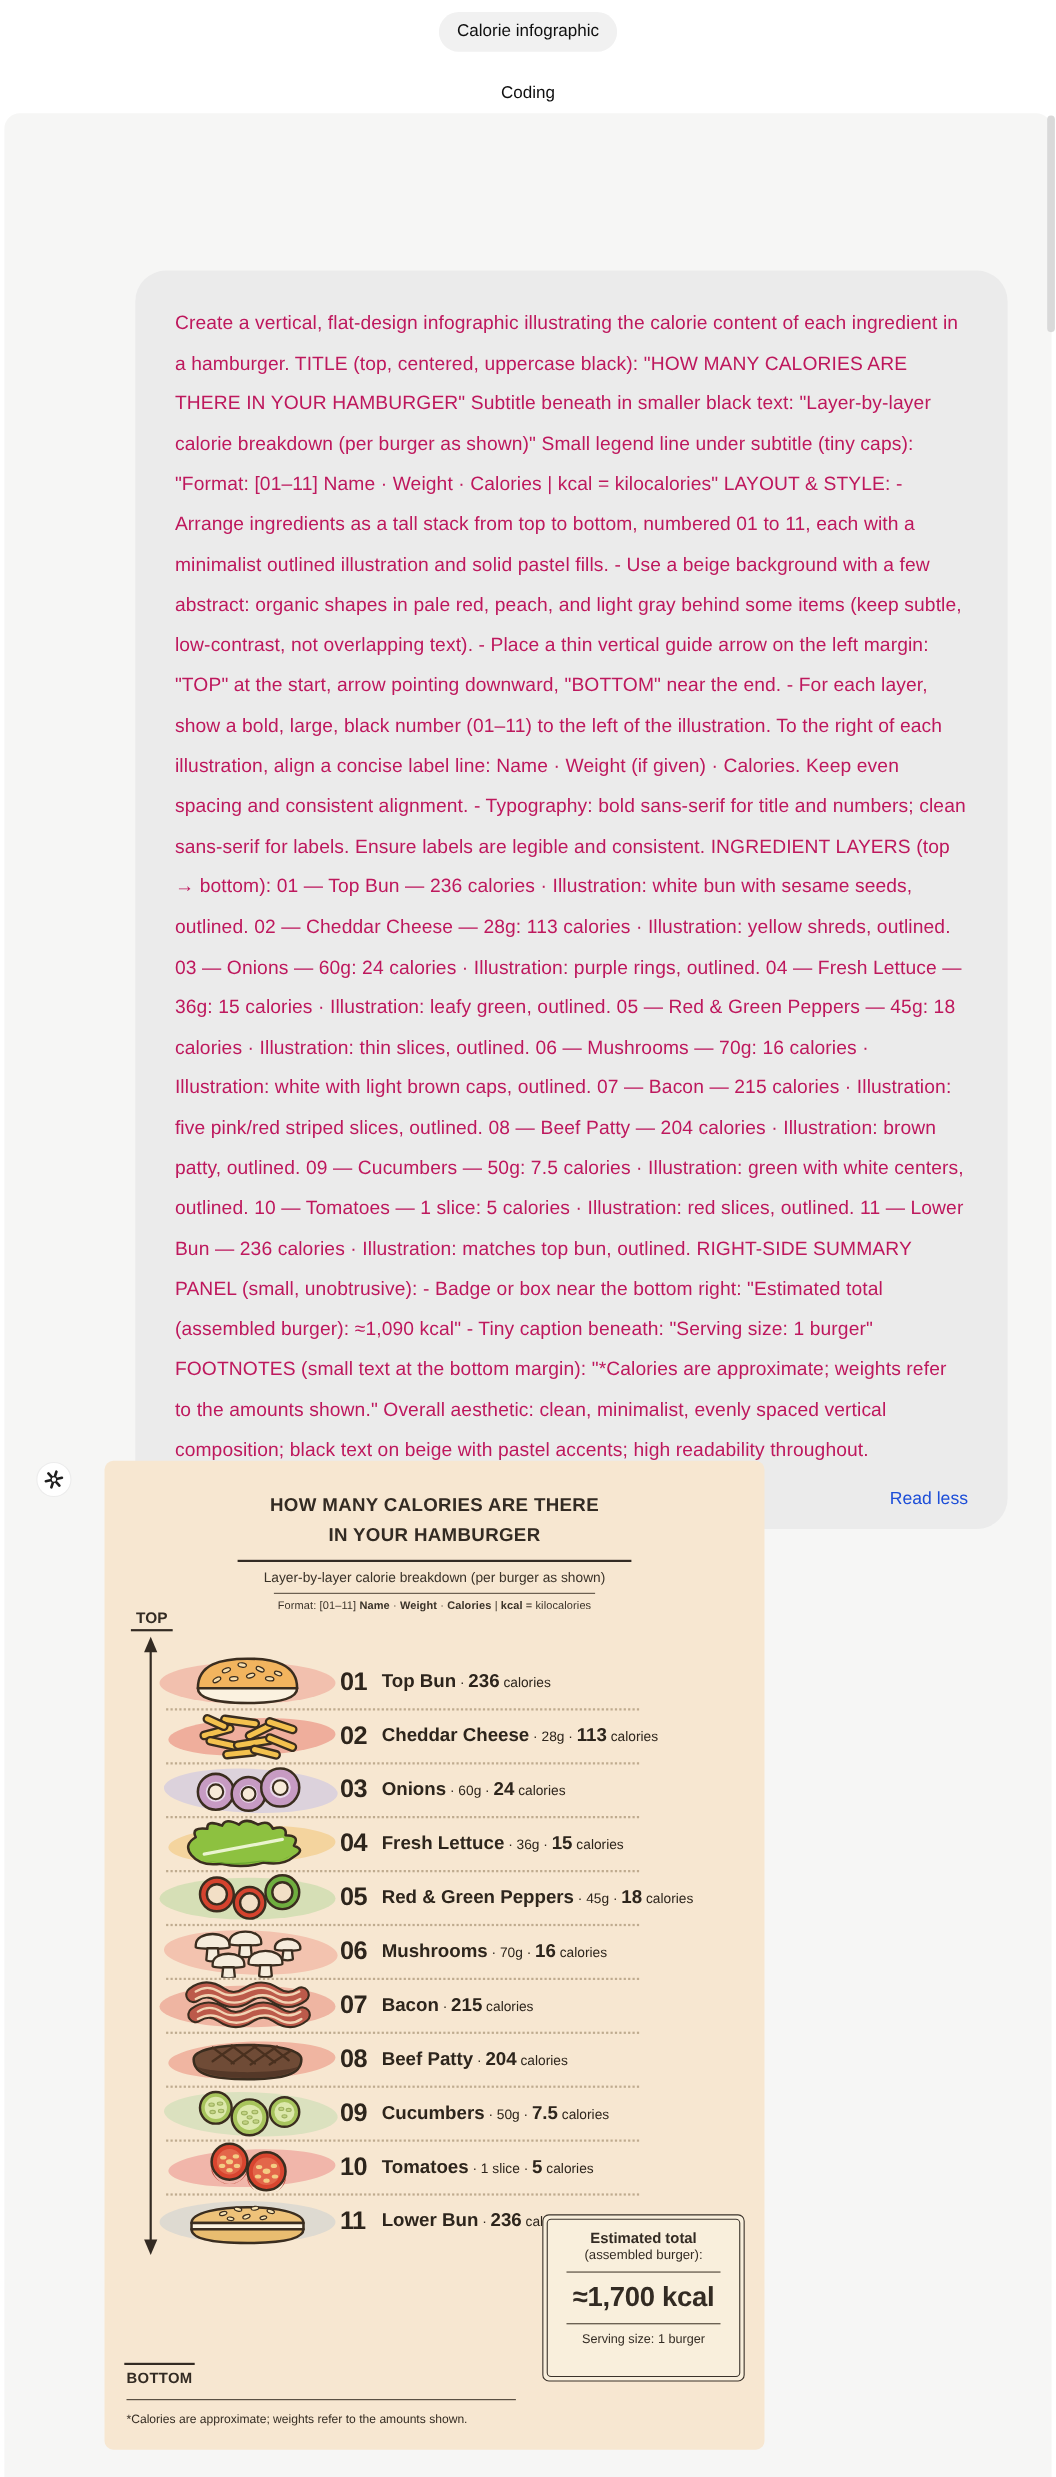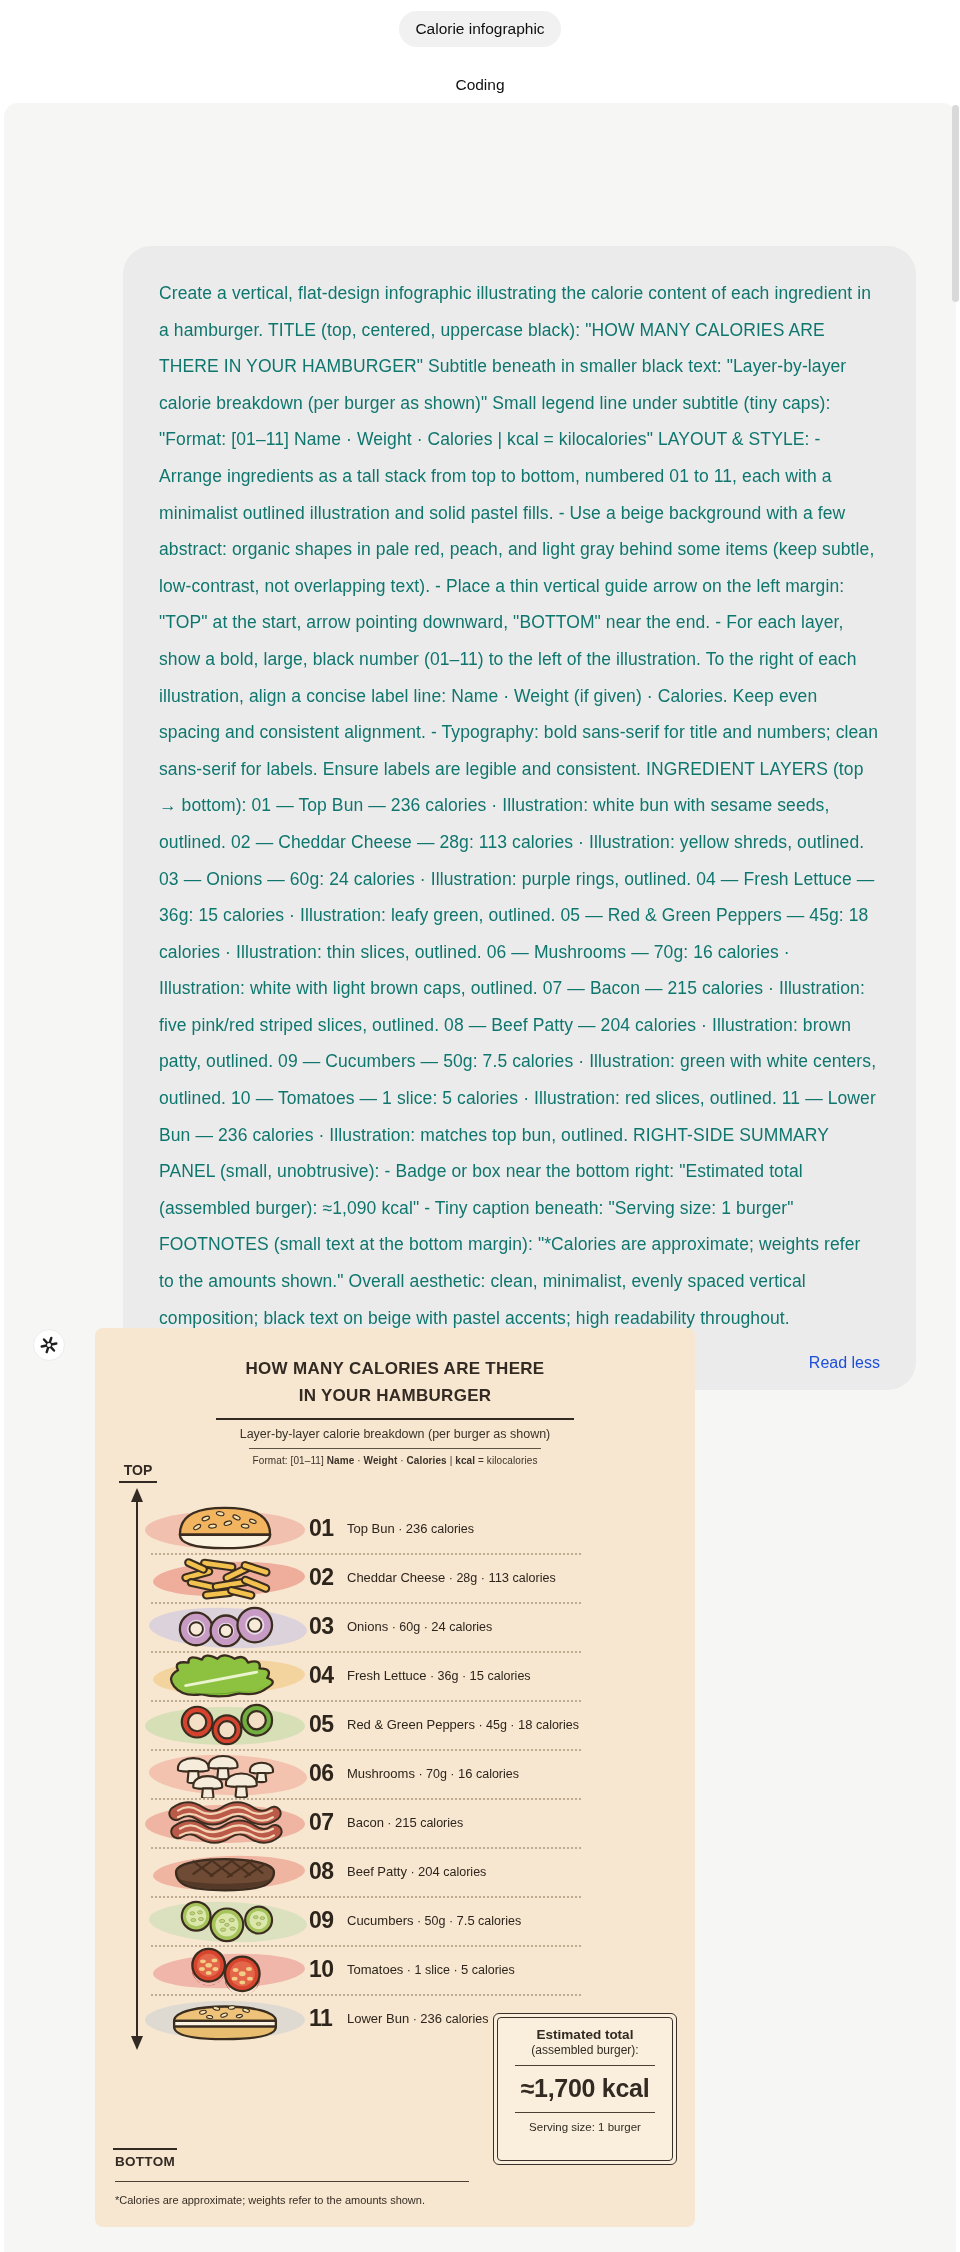--- a/index.html
+++ b/index.html
@@ -11,21 +11,21 @@
   .tab.active { background:#f1f1f1; }
 
   
   .thread { position:absolute; left:4px; top:103px; width:952px; height:2149px; background:#f6f6f5; border-radius:14px 14px 0 0; }
 
   
   .scroll-thumb { position:absolute; right:1px; top:105px; width:7px; height:197px; border-radius:4px; background:#d9d9d9; }
 
   
   .bubble { position:absolute; left:119px; top:143px; width:793px; height:1144px; background:#ebebeb; border-radius:28px; padding:29px 36px 20px 36px; overflow:hidden; }
-  .bubble-text { font-size:17.5px; line-height:36.6px; color:#0f766e; letter-spacing:.1px; }
+  .bubble-text { font-size:17.5px; line-height:36.6px; color:#be185d; letter-spacing:.1px; }
   .read-less { position:absolute; right:36px; bottom:18px; font-size:16px; color:#1d4ed8; cursor:pointer; }
 
   
   .avatar { position:absolute; left:33px; top:1329px; width:32px; height:32px; border-radius:50%; background:#ffffff; border:1px solid #ececec; display:flex; align-items:center; justify-content:center; }
 
   
   .info { position:absolute; left:95px; top:1328px; width:600px; height:899px; background:#f7e7d1; border-radius:8px; color:#332b23; cursor:pointer; }
   .info-title { margin-top:27px; text-align:center; font-size:17px; font-weight:700; letter-spacing:.3px; line-height:27px; color:#332b23; }
   .rule1 { width:358px; height:2px; background:#332b23; margin:9px auto 0; }
   .info-sub { margin-top:7px; text-align:center; font-size:12.5px; font-weight:500; color:#3a3228; }
@@ -40,21 +40,21 @@
   .rows { position:absolute; left:56px; right:114px; top:176px; }
   .row { position:relative; height:49px; display:flex; align-items:center; }
   .row + .row::before { content:""; position:absolute; left:0; right:0; top:0; border-top:2px dotted rgba(122,98,62,.45); }
   .illus { position:relative; width:150px; height:48px; flex:none; }
   .illus svg { position:relative; z-index:1; }
   .blob { position:absolute; z-index:0; border-radius:50%; left:-6px; top:6px; width:160px; height:38px; }
   .row:nth-child(2n) .blob { left:2px; top:8px; width:152px; height:34px; transform:rotate(-2deg); }
   .row:nth-child(3n) .blob { left:-2px; top:5px; width:158px; height:40px; transform:rotate(2deg); }
   .num { width:46px; flex:none; font-size:23px; font-weight:700; color:#2d251c; letter-spacing:-.5px; padding-left:8px; }
   .lbl { flex:1; font-size:12.5px; color:#2d251c; white-space:nowrap; overflow:visible; }
-  .lbl .bld { font-weight:400; font-size:13px; }
+  .lbl .bld { font-weight:700; font-size:17px; }
 
   
   .panel { position:absolute; left:398px; top:685px; width:184px; height:152px; background:#f9efdc; border:1.6px solid #3a322a; border-radius:6px; text-align:center; }
   .panel::before { content:""; position:absolute; inset:3px; border:1px solid #3a322a; border-radius:4px; pointer-events:none; }
   .panel-title { margin-top:13px; font-size:13.5px; font-weight:700; }
   .panel-sub { font-size:12px; margin-top:1px; }
   .panel-div { width:140px; margin:8px auto 0; border-top:1px solid #4a4033; }
   .panel-total { margin-top:8px; font-size:25px; font-weight:700; letter-spacing:-.3px; }
   .panel-div2 { width:140px; margin:9px auto 0; border-top:1px solid #4a4033; }
   .panel-serving { margin-top:8px; font-size:11.5px; font-weight:500; }

